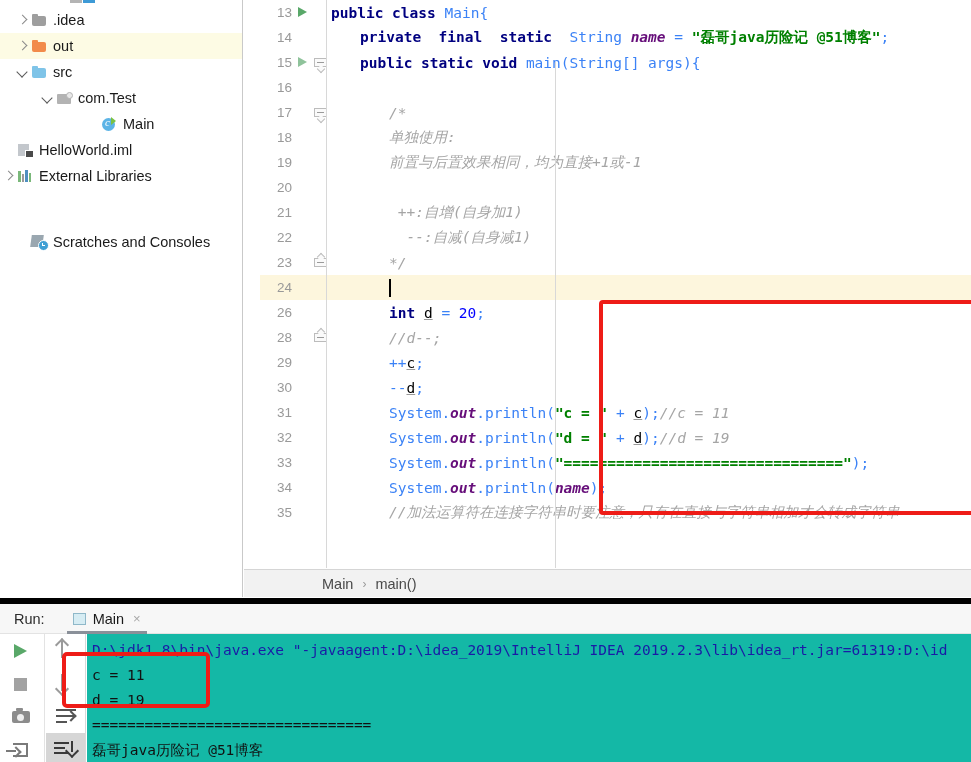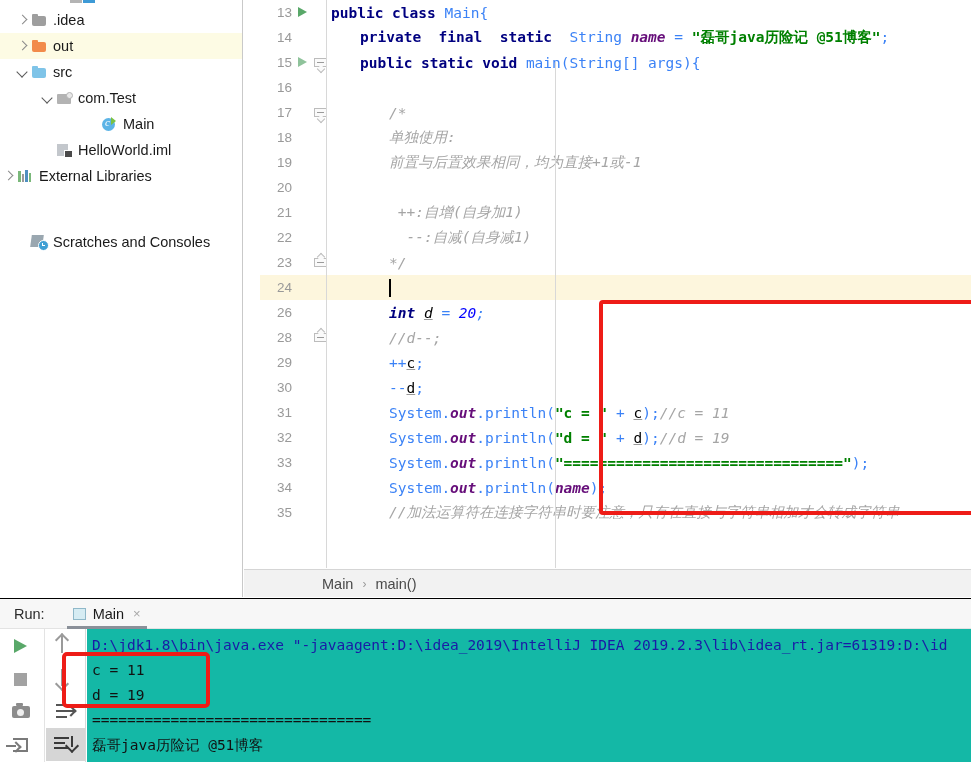--- a/index.html
+++ b/index.html
@@ -169,21 +169,21 @@
     position:absolute; left:0; bottom:0; height:28px; width:100%;
     background:#f2f2f2; border-top:1px solid #d5d5d5;
     display:flex; align-items:center; padding-left:78px;
     font-size:14.5px; color:#4a4a4a;
   }
   #breadcrumb .sep { margin:0 9px; color:#9a9a9a; font-size:12px; }
 
   
   #run-panel {
     position:absolute; left:0; top:598px; width:971px; height:164px;
-    background:#ffffff; border-top:1px solid #000000;
+    background:#ffffff; border-top:6px solid #000000;
   }
   #run-header {
     position:relative; height:30px; display:flex; align-items:center;
     padding-left:14px; border-bottom:1px solid #e3e3e3; background:#f7f7f7;
   }
   #run-header .run-label { font-size:14.5px; color:#2b2b2b; margin-right:22px; }
   #run-tab {
     position:relative; display:flex; align-items:center; height:30px;
     padding:0 6px; font-size:14.5px; color:#1a1a1a;
   }
@@ -332,21 +332,21 @@
           <span class="ic pkg"></span>
           <span>com.Test</span>
         </div>
         <div class="tree-row" style="padding-left: 84px;">
           <span class="twisty"></span>
           <span class="ic javaclass">
             <i></i>
           </span>
           <span>Main</span>
         </div>
-        <div class="tree-row" style="padding-left: 39px;">
+        <div class="tree-row" style="">
           <span class="twisty"></span>
           <span class="ic iml"></span>
           <span>HelloWorld.iml</span>
         </div>
         <div class="tree-row">
           <span class="twisty right"></span>
           <span class="ic libs">
             <span></span>
             <span></span>
             <span></span>
@@ -372,21 +372,21 @@
           <div class="code-line"><span class="gutter-num">15</span><span class="gutter-icons"><span class="run-arrow dim"></span><span class="fold"><span class="bx"></span><span class="dash"></span><span class="tip"></span></span></span><span class="codetext" style="padding-left: 33px;"><span class="kw">public </span><span class="kw">static </span><span class="kw">void </span><span class="pln">main(String[] args){</span></span></div>
           <div class="code-line"><span class="gutter-num">16</span><span class="gutter-icons"></span><span class="codetext" style="padding-left: 33px;"></span></div>
           <div class="code-line"><span class="gutter-num">17</span><span class="gutter-icons"><span class="fold"><span class="bx"></span><span class="dash"></span><span class="tip"></span></span></span><span class="codetext" style="padding-left: 62px;"><span class="cmt">/*</span></span></div>
           <div class="code-line"><span class="gutter-num">18</span><span class="gutter-icons"></span><span class="codetext" style="padding-left: 62px;"><span class="cmt">单独使用:</span></span></div>
           <div class="code-line"><span class="gutter-num">19</span><span class="gutter-icons"></span><span class="codetext" style="padding-left: 62px;"><span class="cmt">前置与后置效果相同，均为直接+1或-1</span></span></div>
           <div class="code-line"><span class="gutter-num">20</span><span class="gutter-icons"></span><span class="codetext" style="padding-left: 62px;"></span></div>
           <div class="code-line"><span class="gutter-num">21</span><span class="gutter-icons"></span><span class="codetext" style="padding-left: 62px;"><span class="cmt"> ++:自增(自身加1)</span></span></div>
           <div class="code-line"><span class="gutter-num">22</span><span class="gutter-icons"></span><span class="codetext" style="padding-left: 62px;"><span class="cmt">  --:自减(自身减1)</span></span></div>
           <div class="code-line"><span class="gutter-num">23</span><span class="gutter-icons"><span class="fold up"><span class="bx"></span><span class="dash"></span><span class="tip"></span></span></span><span class="codetext" style="padding-left: 62px;"><span class="cmt">*/</span></span></div>
           <div class="code-line hl"><span class="gutter-num">24</span><span class="gutter-icons"></span><span class="codetext" style="padding-left: 62px;"><span style="display: inline-block; width: 2px; height: 18px; background: rgb(0, 0, 0); vertical-align: middle;"></span></span></div>
-          <div class="code-line"><span class="gutter-num">26</span><span class="gutter-icons"></span><span class="codetext" style="padding-left: 62px; font-style: italic;"><span class="kw">int </span><span class="var">d</span><span class="pln"> = </span><span class="num">20</span><span class="pln">;</span></span></div>
+          <div class="code-line"><span class="gutter-num">26</span><span class="gutter-icons"></span><span class="codetext" style="padding-left: 62px;"><span class="kw">int </span><span class="var">d</span><span class="pln"> = </span><span class="num">20</span><span class="pln">;</span></span></div>
           <div class="code-line"><span class="gutter-num">28</span><span class="gutter-icons"><span class="fold up"><span class="bx"></span><span class="dash"></span><span class="tip"></span></span></span><span class="codetext" style="padding-left: 62px;"><span class="cmt">//d--;</span></span></div>
           <div class="code-line"><span class="gutter-num">29</span><span class="gutter-icons"></span><span class="codetext" style="padding-left: 62px;"><span class="pln">++</span><span class="var">c</span><span class="pln">;</span></span></div>
           <div class="code-line"><span class="gutter-num">30</span><span class="gutter-icons"></span><span class="codetext" style="padding-left: 62px;"><span class="pln">--</span><span class="var">d</span><span class="pln">;</span></span></div>
           <div class="code-line"><span class="gutter-num">31</span><span class="gutter-icons"></span><span class="codetext" style="padding-left: 62px;"><span class="pln">System.</span><span class="fld">out</span><span class="pln">.println(</span><span class="str">"c = "</span><span class="pln"> + </span><span class="var">c</span><span class="pln">);</span><span class="cmt">//c = 11</span></span></div>
           <div class="code-line"><span class="gutter-num">32</span><span class="gutter-icons"></span><span class="codetext" style="padding-left: 62px;"><span class="pln">System.</span><span class="fld">out</span><span class="pln">.println(</span><span class="str">"d = "</span><span class="pln"> + </span><span class="var">d</span><span class="pln">);</span><span class="cmt">//d = 19</span></span></div>
           <div class="code-line"><span class="gutter-num">33</span><span class="gutter-icons"></span><span class="codetext" style="padding-left: 62px;"><span class="pln">System.</span><span class="fld">out</span><span class="pln">.println(</span><span class="str">"================================"</span><span class="pln">);</span></span></div>
           <div class="code-line"><span class="gutter-num">34</span><span class="gutter-icons"></span><span class="codetext" style="padding-left: 62px;"><span class="pln">System.</span><span class="fld">out</span><span class="pln">.println(</span><span class="fld">name</span><span class="pln">);</span></span></div>
           <div class="code-line"><span class="gutter-num">35</span><span class="gutter-icons"></span><span class="codetext" style="padding-left: 62px;"><span class="cmt">//加法运算符在连接字符串时要注意，只有在直接与字符串相加才会转成字符串</span></span></div>
         </div>
     <div class="guideline"></div>

